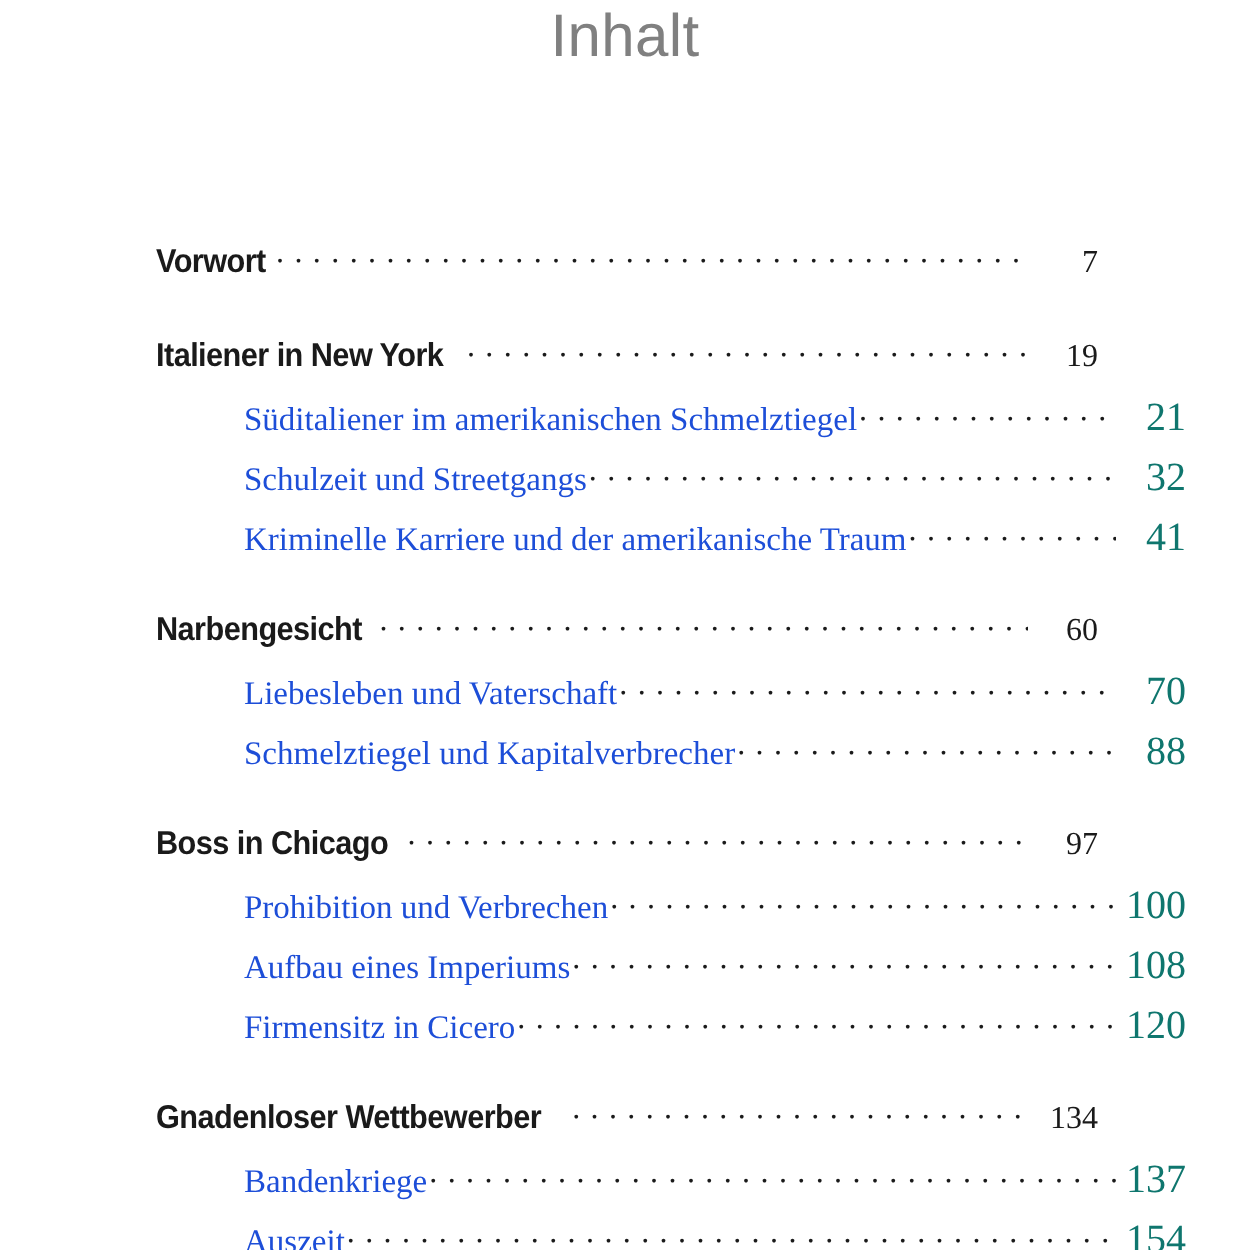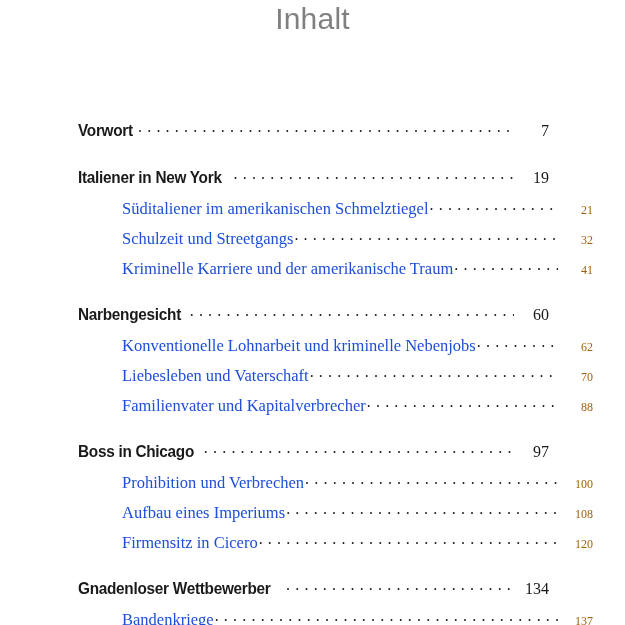--- a/index.html
+++ b/index.html
@@ -71,22 +71,22 @@
     padding-left: 44px;
   }
   .entry.sub .label {
     font-family: "Liberation Serif", serif;
     font-size: 16.5px;
     color: #1d4ed8;
     white-space: nowrap;
   }
   .entry.sub .page-num {
     font-family: "Liberation Serif", serif;
-    font-size: 12px;
-    color: #a16207;
+    font-size: 20px;
+    color: #0f766e;
   }
 
   .leader {
     flex: 1 1 auto;
     position: relative;
     height: 1em;
     overflow: hidden;
     margin: 0 1px;
   }
   .leader::after {
@@ -151,31 +151,26 @@
           <span class="page-num">41</span>
         </div>
       </div>
       <div class="group">
         <div class="entry chapter">
           <span class="label">Narbengesicht</span>
           <span class="leader"></span>
           <span class="page-num">60</span>
         </div>
         <div class="entry sub">
-          <span class="label">Konventionelle Lohnarbeit und kriminelle Nebenjobs</span>
-          <span class="leader"></span>
-          <span class="page-num">62</span>
-        </div>
-        <div class="entry sub">
           <span class="label">Liebesleben und Vaterschaft</span>
           <span class="leader"></span>
           <span class="page-num">70</span>
         </div>
         <div class="entry sub">
-          <span class="label">Familienvater und Kapitalverbrecher</span>
+          <span class="label">Schmelztiegel und Kapitalverbrecher</span>
           <span class="leader"></span>
           <span class="page-num">88</span>
         </div>
       </div>
       <div class="group">
         <div class="entry chapter">
           <span class="label">Boss in Chicago</span>
           <span class="leader"></span>
           <span class="page-num">97</span>
         </div>

